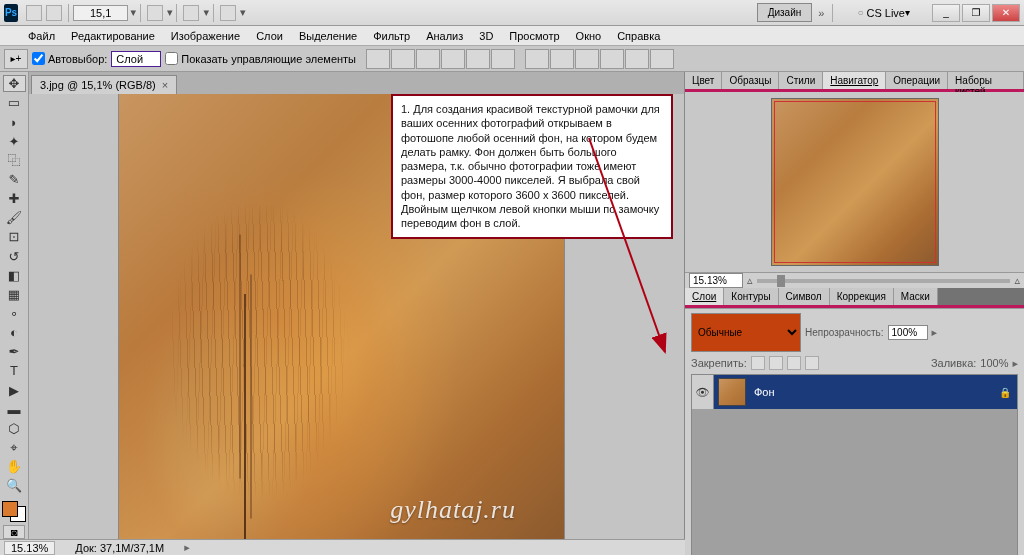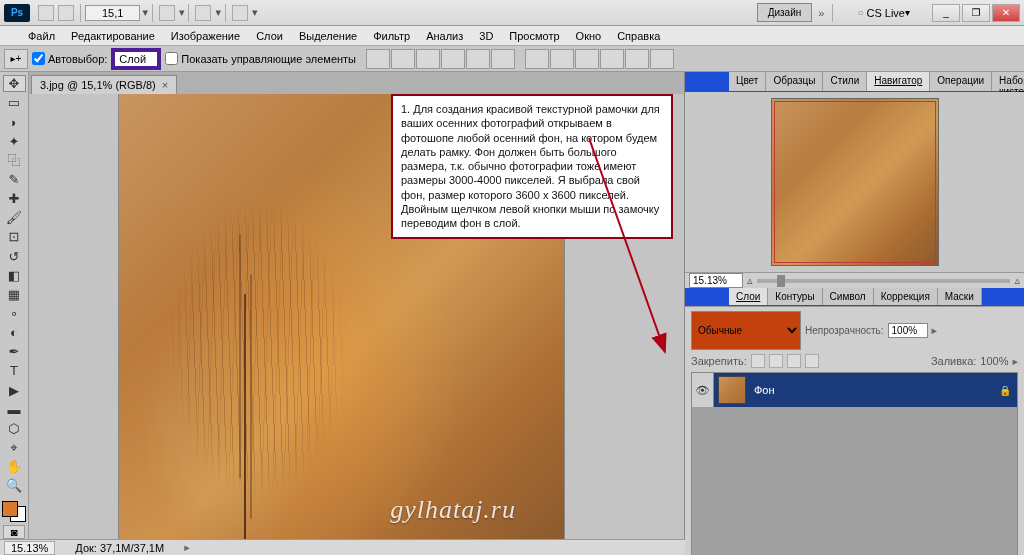--- a/index.html
+++ b/index.html
@@ -1,38 +1,38 @@
 <!DOCTYPE html>
 <html><head>
 <meta charset="utf-8">
 <style>
 * { margin: 0; padding: 0; box-sizing: border-box; font-family: Tahoma, Arial, sans-serif; font-size: 11px; }
 body { background: #b8b8b8; width: 1024px; height: 555px; overflow: hidden; position: relative; }
 
 .titlebar { height: 26px; background: linear-gradient(#e8e8e8,#d8d8d8); display: flex; align-items: center; padding: 0 4px; border-bottom: 1px solid #999; }
-.titlebar .ps-logo { width: 26px; height: 18px; background: #001e36; color: #31a8ff; display: flex; align-items: center; justify-content: center; font-weight: bold; font-size: 10px; border-radius: 2px; margin-right: 6px; }
+.titlebar .ps-logo { width: 14px; height: 18px; background: #001e36; color: #31a8ff; display: flex; align-items: center; justify-content: center; font-weight: bold; font-size: 10px; border-radius: 2px; margin-right: 6px; }
 .titlebar .mini-icon { width: 16px; height: 16px; margin: 0 2px; background: #ddd; border: 1px solid #aaa; }
 .titlebar .sep { width: 1px; height: 18px; background: #aaa; margin: 0 4px; }
 .titlebar .zoom-field { padding: 1px 16px; border: 1px solid #999; background: #f0f0f0; }
 .titlebar .spacer { flex: 1; }
 .titlebar .ws-btn { padding: 3px 10px; border: 1px solid #888; background: #d0d0d0; margin: 0 2px; font-size: 10px; }
 .titlebar .ws-btn.active { background: #c0c0c0; }
 .titlebar .cslive { display: flex; align-items: center; margin: 0 20px; font-size: 10px; }
 .titlebar .cslive::before { content:"○"; margin-right: 3px; color: #888; }
 .titlebar .winbtns { display: flex; }
 .titlebar .winbtn { width: 28px; height: 18px; background: linear-gradient(#f0f0f0,#d8d8d8); border: 1px solid #aaa; margin-left: 2px; display:flex; align-items:center; justify-content:center; font-size:10px; }
 .titlebar .winbtn.close { background: linear-gradient(#e88,#c44); color: #fff; }
 
 .menubar { height: 20px; background: #e8e8e8; display: flex; align-items: center; padding: 0 20px; border-bottom: 1px solid #aaa; }
 .menubar .menu-item { padding: 2px 8px; cursor: default; }
 
 .optionsbar { height: 26px; background: #c8c8c8; display: flex; align-items: center; padding: 0 4px; border-bottom: 1px solid #999; gap: 4px; }
 .optionsbar .ob-icon { width: 24px; height: 20px; background: #d8d8d8; border: 1px solid #999; display:flex; align-items:center; justify-content:center; font-size:10px; }
 .optionsbar .ob-check { display: flex; align-items: center; gap: 3px; }
-.optionsbar .ob-select { padding: 1px 4px; border: 4px solid #4c1d95; background: #fff; min-width: 50px; }
+.optionsbar .ob-select { padding: 1px 4px; border: 1px solid #4c1d95; background: #fff; min-width: 50px; }
 .optionsbar .ob-group { display: flex; gap: 1px; margin-left: 6px; }
 
 .workarea { display: flex; height: 467px; }
 
 .leftcol { width: 29px; background: #c8c8c8; border-right: 1px solid #999; display:flex; flex-direction:column; align-items:center; padding-top:2px; }
 .tool { width: 23px; height: 20px; margin: 1px 0; background: transparent; display:flex; align-items:center; justify-content:center; font-size:13px; color:#333; cursor:pointer; }
 .tool.active { background: #d8d8d8; border: 1px solid #888; }
 .leftcol .swatch-wrap { margin-top: 6px; position: relative; width: 24px; height: 24px; }
 .leftcol .fg-swatch { position: absolute; width: 16px; height: 16px; background: #d97a2e; border: 1px solid #000; top:0; left:0; }
 .leftcol .bg-swatch { position: absolute; width: 16px; height: 16px; background: #fff; border: 1px solid #000; bottom:0; right:0; }
@@ -69,21 +69,21 @@
   background:linear-gradient(#6a4020,#5a3418);
   box-shadow: 6px -20px 0 -0.5px #6a4020, -5px -60px 0 -0.5px #6a4020;
 }
 .watermark { position: absolute; right: 48px; bottom: 14px; color: rgba(255,255,255,0.85); font-family: Georgia, serif; font-size: 26px; font-style: italic; letter-spacing: 1px; text-shadow: 0 1px 2px rgba(0,0,0,0.4); }
 
 .note-box { position: absolute; left: 362px; top: 0; width: 282px; background: #fff; border: 2px solid #8b0014; padding: 6px 8px; font-size: 11px; line-height: 1.3; color: #111; }
 
 .arrow-svg { position: absolute; left: 0; top: 0; pointer-events: none; }
 
 .rightpanels { width: 340px; background: #b8b8b8; border-left: 1px solid #888; display: flex; flex-direction: column; }
-.panel-tabs { height: 20px; background: #1d4ed8; display: flex; border-bottom: 1px solid #be185d; padding-left: 44px; }
+.panel-tabs { height: 20px; background: #737373; display: flex; border-bottom: 3px solid #be185d; }
 .panel-tab { padding: 3px 7px; font-size: 10px; border-right: 1px solid #999; background: #c8c8c8; cursor:pointer; }
 .panel-tab.active { background: #e0e0e0; text-decoration: underline; }
 .nav-body { background: #c8c8c8; padding: 6px; display: flex; gap: 6px; align-items: flex-start; }
 .nav-thumb { width: 168px; height: 168px; border: 1px solid #666; background: linear-gradient(135deg,#c99560,#b87d3f 30%,#d09a55 55%,#ab6d33 80%,#8c5a2e); position:relative; margin: 0 auto; }
 .nav-thumb::before{content:"";position:absolute;inset:2px;border:1px solid #c33;}
 .nav-footer { height: 20px; background: #cfcfcf; display: flex; align-items: center; padding: 0 4px; border-top: 1px solid #999; gap: 4px; }
 .nav-footer .pct-field { width: 54px; padding: 1px 3px; border: 1px solid #888; background: #fff; font-size:10px; }
 .nav-footer .slider { flex: 1; height: 4px; background: #aaa; position: relative; }
 .nav-footer .slider::after { content:""; position:absolute; left: 8%; top:-4px; width: 8px; height: 12px; background: #888; }
 

